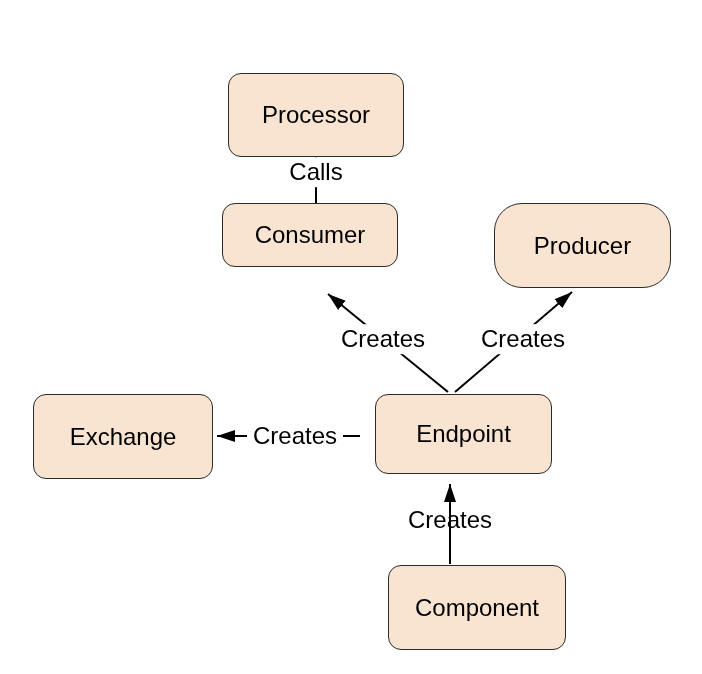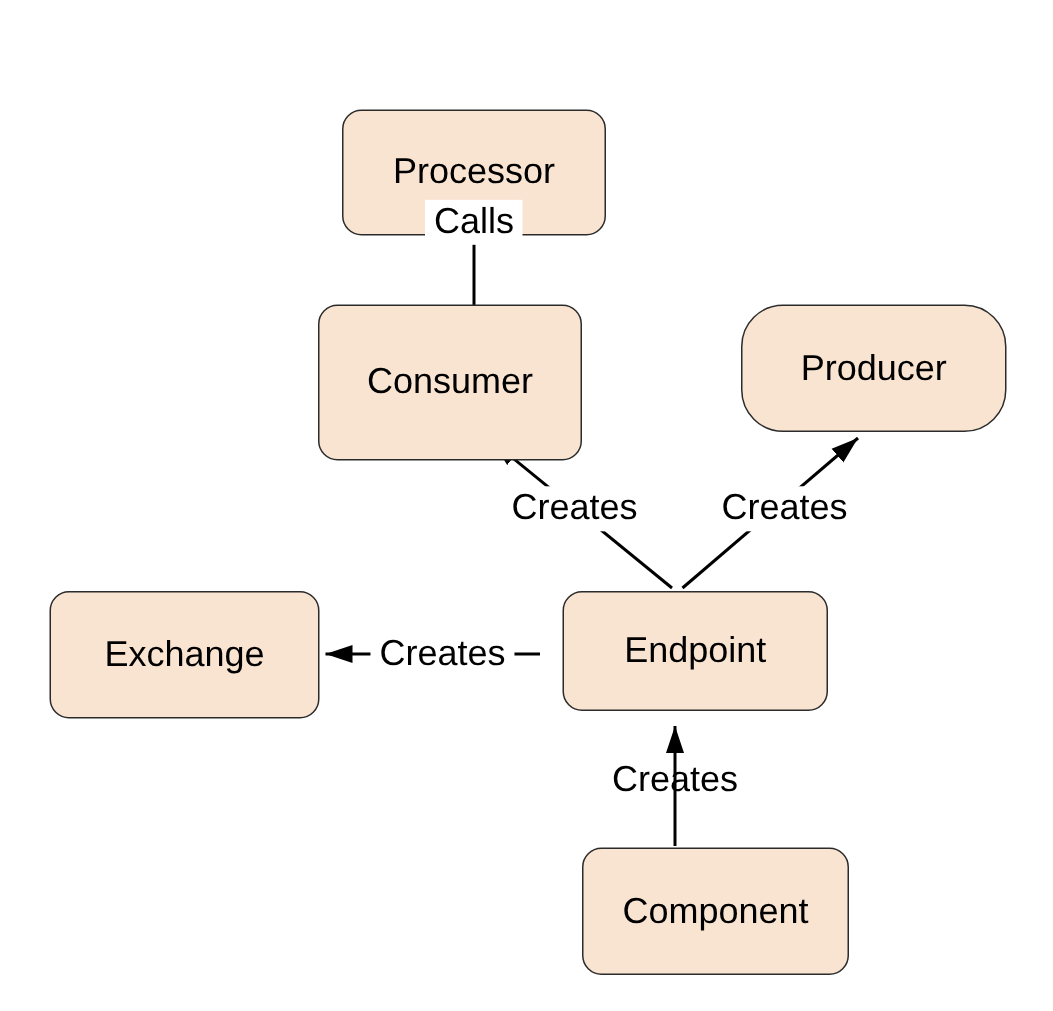--- a/index.html
+++ b/index.html
@@ -70,35 +70,35 @@
     <line x1="316" y1="206" x2="316" y2="120" stroke="#000000" stroke-width="2" marker-end="url(#arrowhead)"></line>
     <line x1="448" y1="392" x2="328" y2="294" stroke="#000000" stroke-width="2" marker-end="url(#arrowhead)"></line>
     <line x1="455" y1="392" x2="572" y2="292" stroke="#000000" stroke-width="2" marker-end="url(#arrowhead)"></line>
     <line x1="360" y1="436" x2="217" y2="436" stroke="#000000" stroke-width="2" marker-end="url(#arrowhead)"></line>
     <line x1="450" y1="564" x2="450" y2="484" stroke="#000000" stroke-width="2" marker-end="url(#arrowhead)"></line>
   </svg>
 
   <div class="node" style="left:228px; top:33px;  width:176px; height:84px;margin-top:40px;">
     <span>Processor</span>
   </div>
-  <div class="node" style="left:212px; top:203px; width:176px; height:104px;">
+  <div class="node" style="left:222px; top:203px; width:176px; height:64px;">
     <span>Consumer</span>
   </div>
   <div class="node" style="left:494px; top:203px; width:177px; height:85px;border-radius:28px;">
     <span>Producer</span>
   </div>
   <div class="node" style="left:33px;  top:394px; width:180px; height:85px;">
     <span>Exchange</span>
   </div>
   <div class="node" style="left:360px; top:394px; width:177px; height:80px;margin-left:15px;">
     <span>Endpoint</span>
   </div>
   <div class="node" style="left:360px; top:565px; width:178px; height:85px;margin-left:28px;">
     <span>Component</span>
   </div>
 
-  <div class="edge-label" style="left:316px; top:148px;">Calls</div>
+  <div class="edge-label" style="left:316px; top:172px;">Calls</div>
   <div class="edge-label" style="left:383px; top:339px;">Creates</div>
   <div class="edge-label" style="left:523px; top:339px;">Creates</div>
   <div class="edge-label" style="left:295px; top:436px;">Creates</div>
   <div class="edge-label transparent" style="left:450px; top:520px;">Creates</div>
 
 </div>
 
 </body></html>

